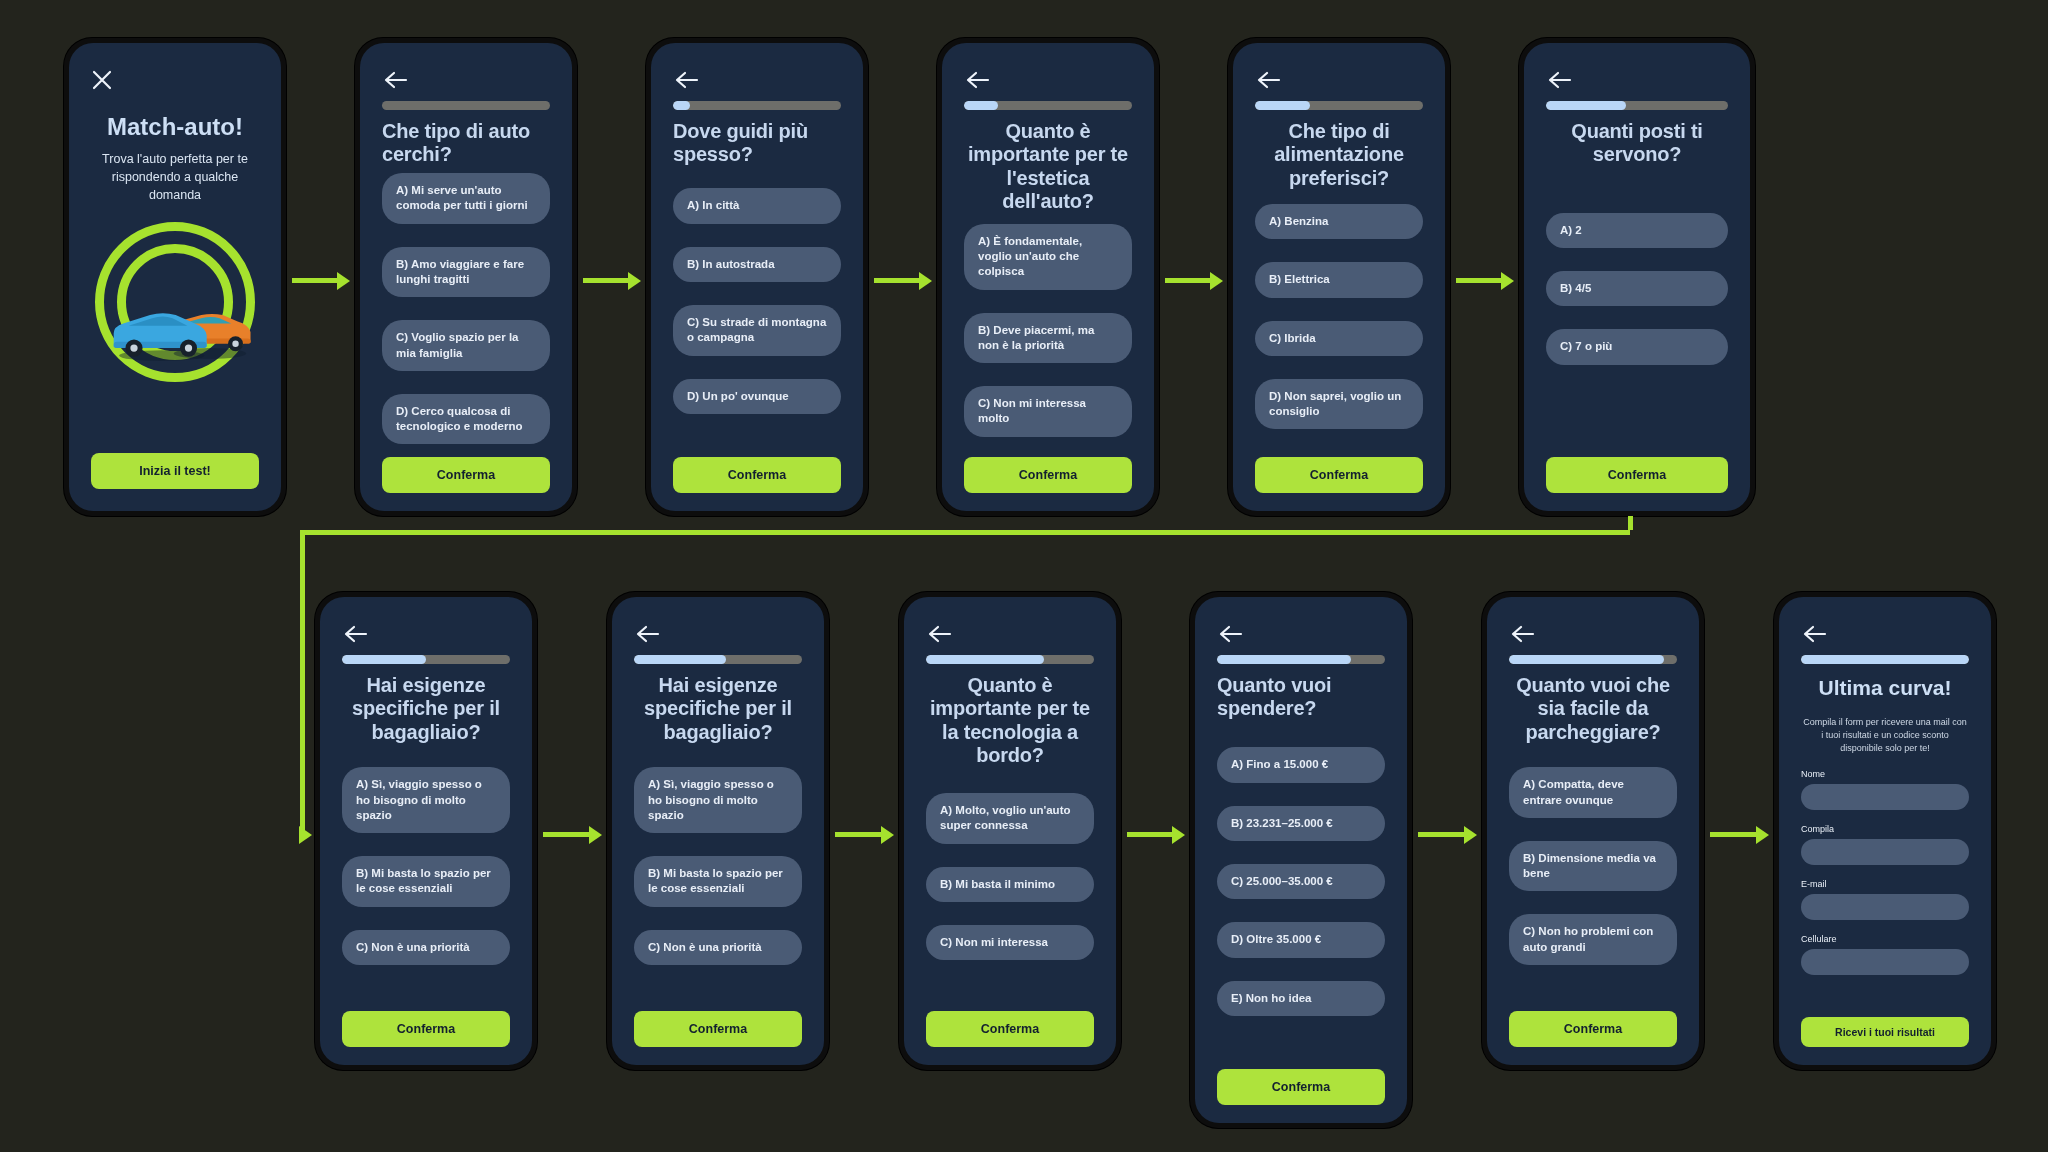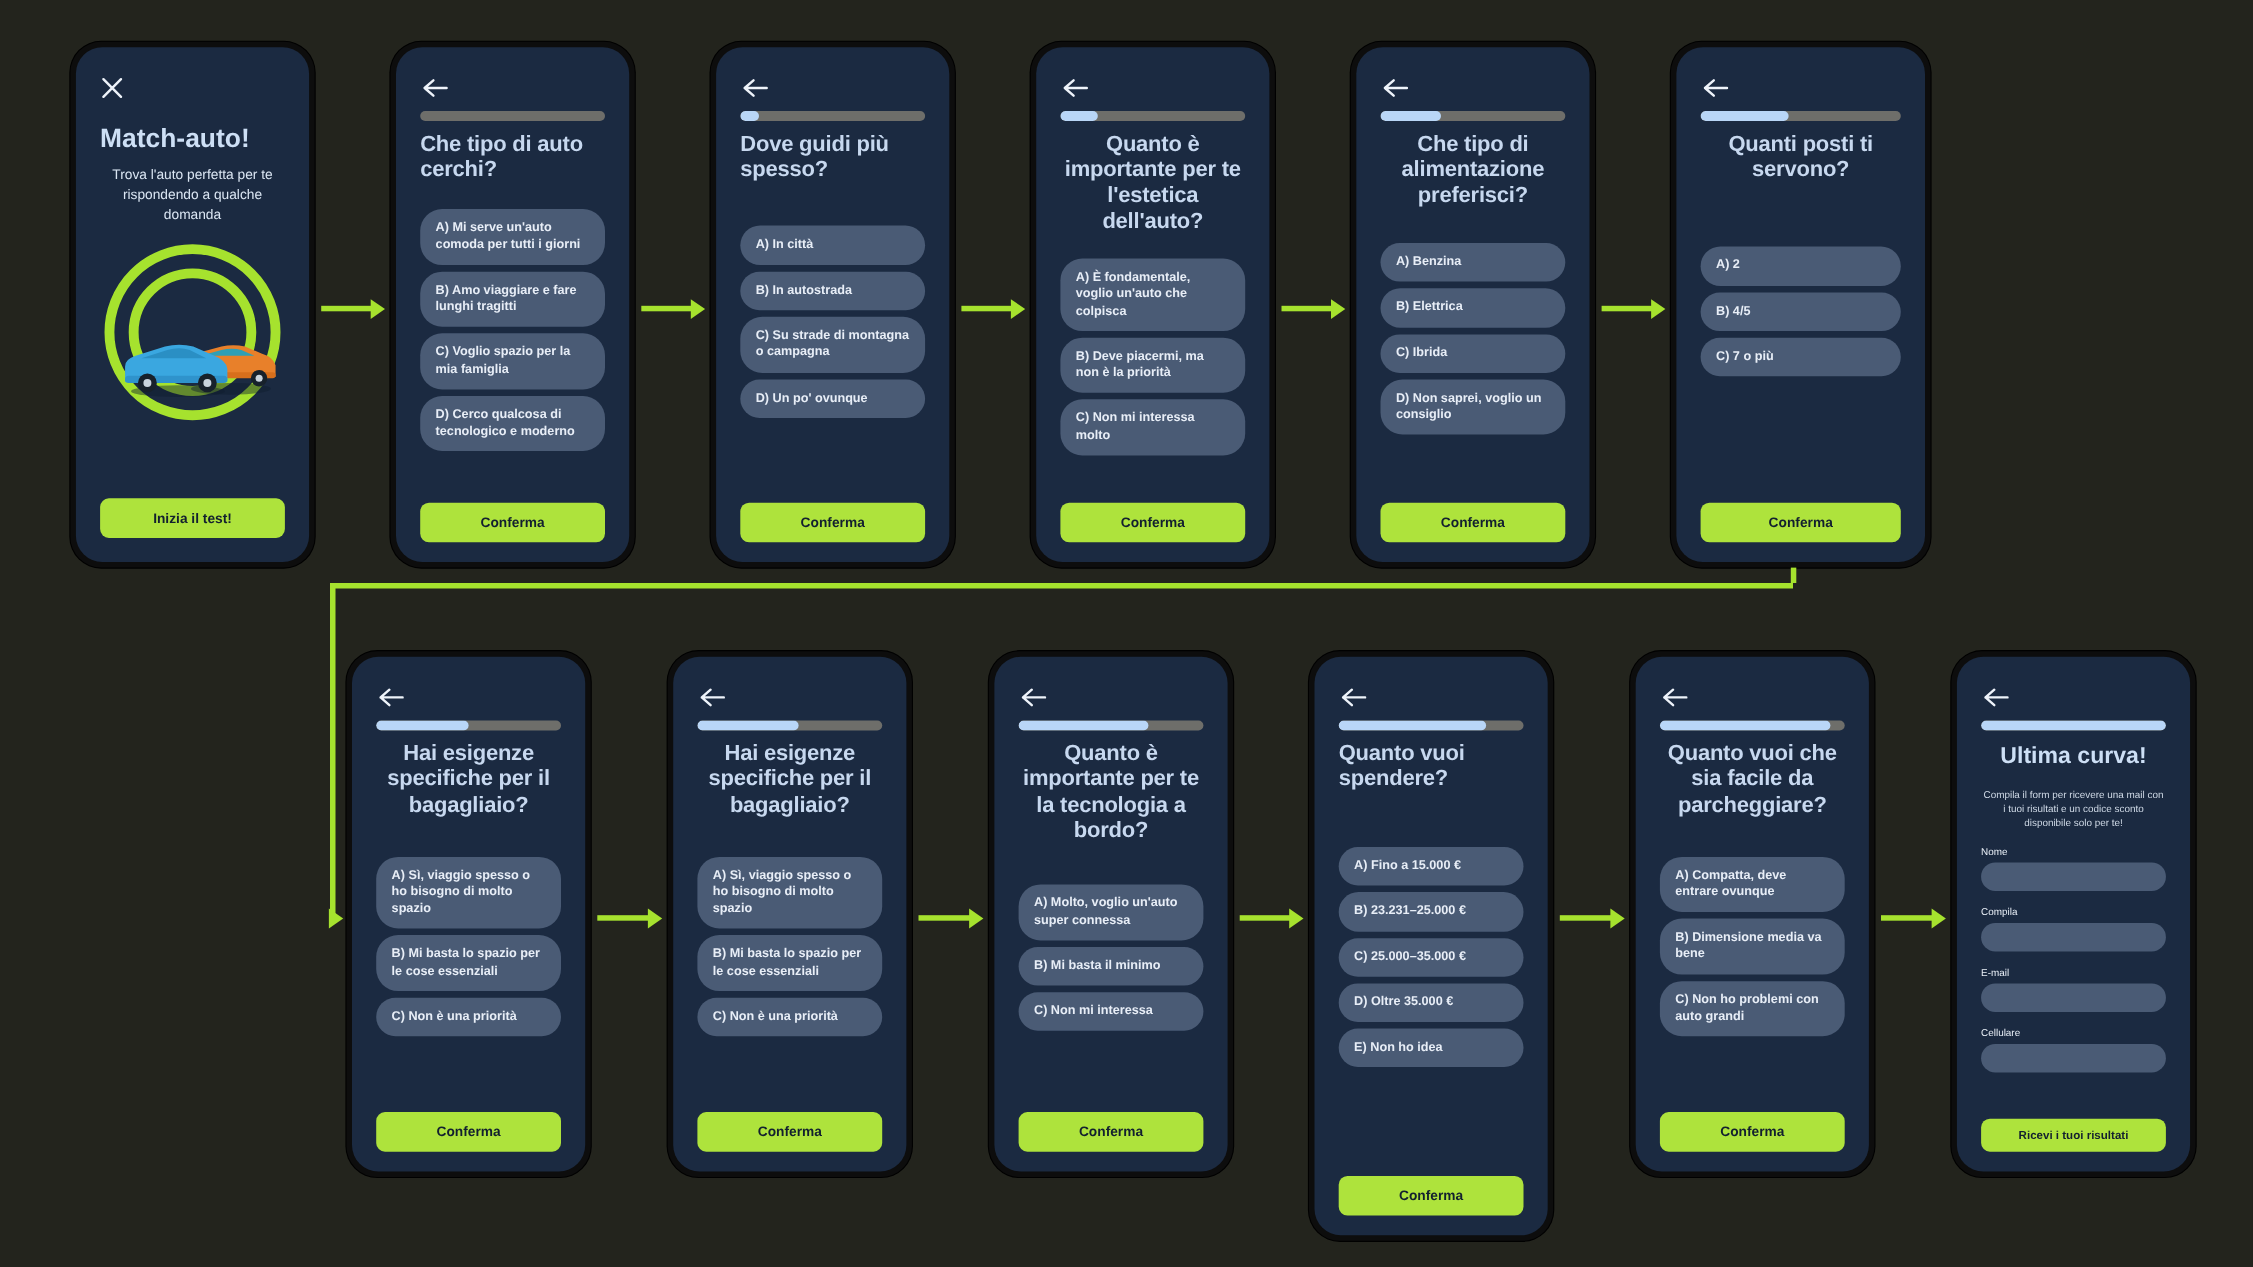--- a/index.html
+++ b/index.html
@@ -55,41 +55,41 @@
   .progress > i{ display:block;height:100%;background:#b9d6f7;border-radius:6px; }
 
   .qtitle{
     color:#c7d8ef; font-size:20px; font-weight:bold; line-height:1.17;
     text-align:center; letter-spacing:-.2px; flex:none;
   }
   .qtitle.left{ text-align:left; }
 
   .answers{
     margin-top:auto; margin-bottom:auto;
-    display:flex; flex-direction:column; gap:6px;
+    display:flex; flex-direction:column; gap:23px;
     width:100%;
   }
   .answer{
     background:#4a5b75; border-radius:20px;
     color:#e8eef7; font-size:11.5px; font-weight:bold;
     line-height:1.33; padding:10px 14px;
     min-height:34px; display:flex; align-items:center;
   }
   .cta{
     background:#aee33c; color:#13202f;
     font-size:12.5px; font-weight:bold; text-align:center;
     border-radius:8px; padding:11px 8px; flex:none;
     margin-top:auto;
   }
 
   
   .intro-screen{ padding:26px 22px 22px 22px; align-items:stretch; }
   .close-icon{ width:22px;height:22px; }
   .intro-title{
-    color:#cddff5;font-size:24px;font-weight:bold;text-align:left;
+    color:#cddff5;font-size:24px;font-weight:bold;text-align:center;
     margin-top:12px;
   }
   .intro-sub{
     color:#dbe6f3;font-size:12.5px;text-align:center;line-height:1.42;
     margin-top:10px;
   }
   .hero{ margin:18px auto 0 auto; width:160px;height:160px;position:relative; }
   .ring{ position:absolute; border-radius:50%; border:9px solid #a6e22e; }
   .ring.outer{ inset:0; }
   .ring.inner{ inset:22px; }

